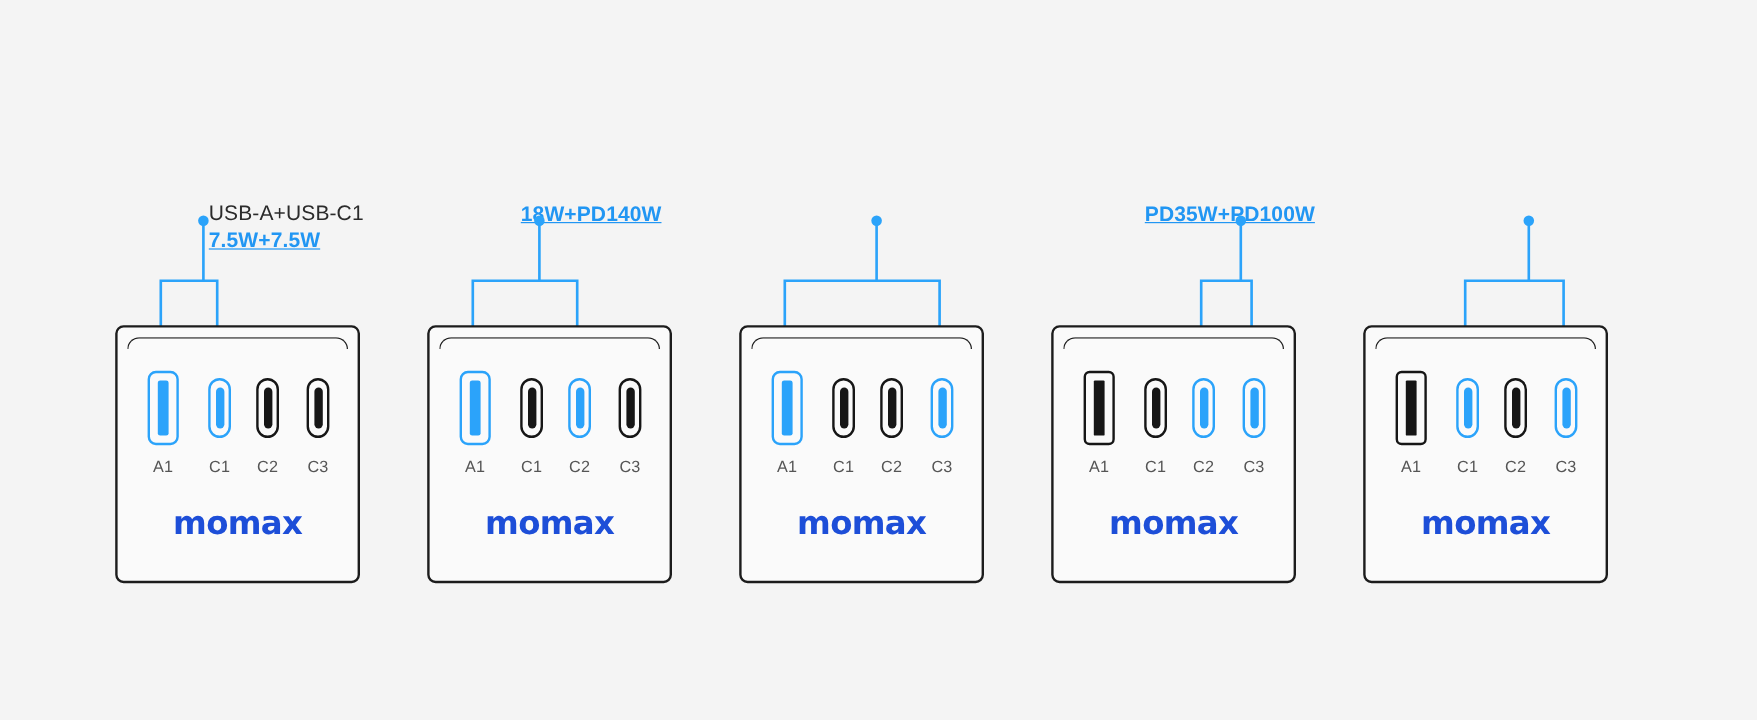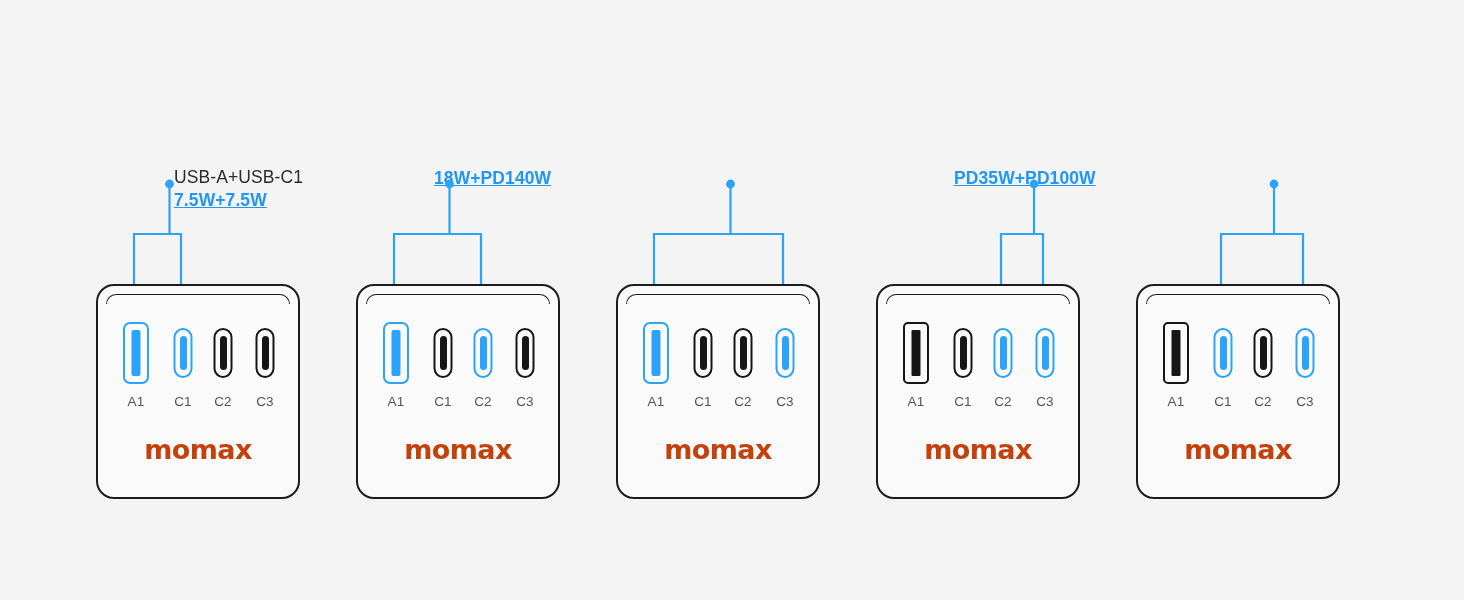--- a/index.html
+++ b/index.html
@@ -59,26 +59,26 @@
     top: 180px;
     width: 300px;
     height: 160px;
     overflow: visible;
   }
 
   
   .charger {
     position: absolute;
     left: 0px;
-    top: 284px;
+    top: 271px;
     width: 204px;
     height: 215px;
     background: #fafafa;
     border: 2.1px solid #1c1c1c;
-    border-radius: 18px;
+    border-radius: 7px;
     box-sizing: border-box;
   }
   .lip {
     position: absolute;
     left: 8px;
     right: 8px;
     top: 8px;
     height: 10px;
     border: 1.6px solid #1c1c1c;
     border-bottom: none;
@@ -178,21 +178,21 @@
 
   
   .brand {
     position: absolute;
     left: 0;
     right: 0;
     top: 148px;
     text-align: center;
     font-size: 27px;
     font-weight: bold;
-    color: #c2410c;
+    color: #1d4ed8;
     letter-spacing: -0.6px;
     font-family: "DejaVu Sans", sans-serif;
   }
 </style>
 </head>
 <body>
 
 <div id="stage">
     <div class="panel" style="left: 96px;">
       <div class="caption">

